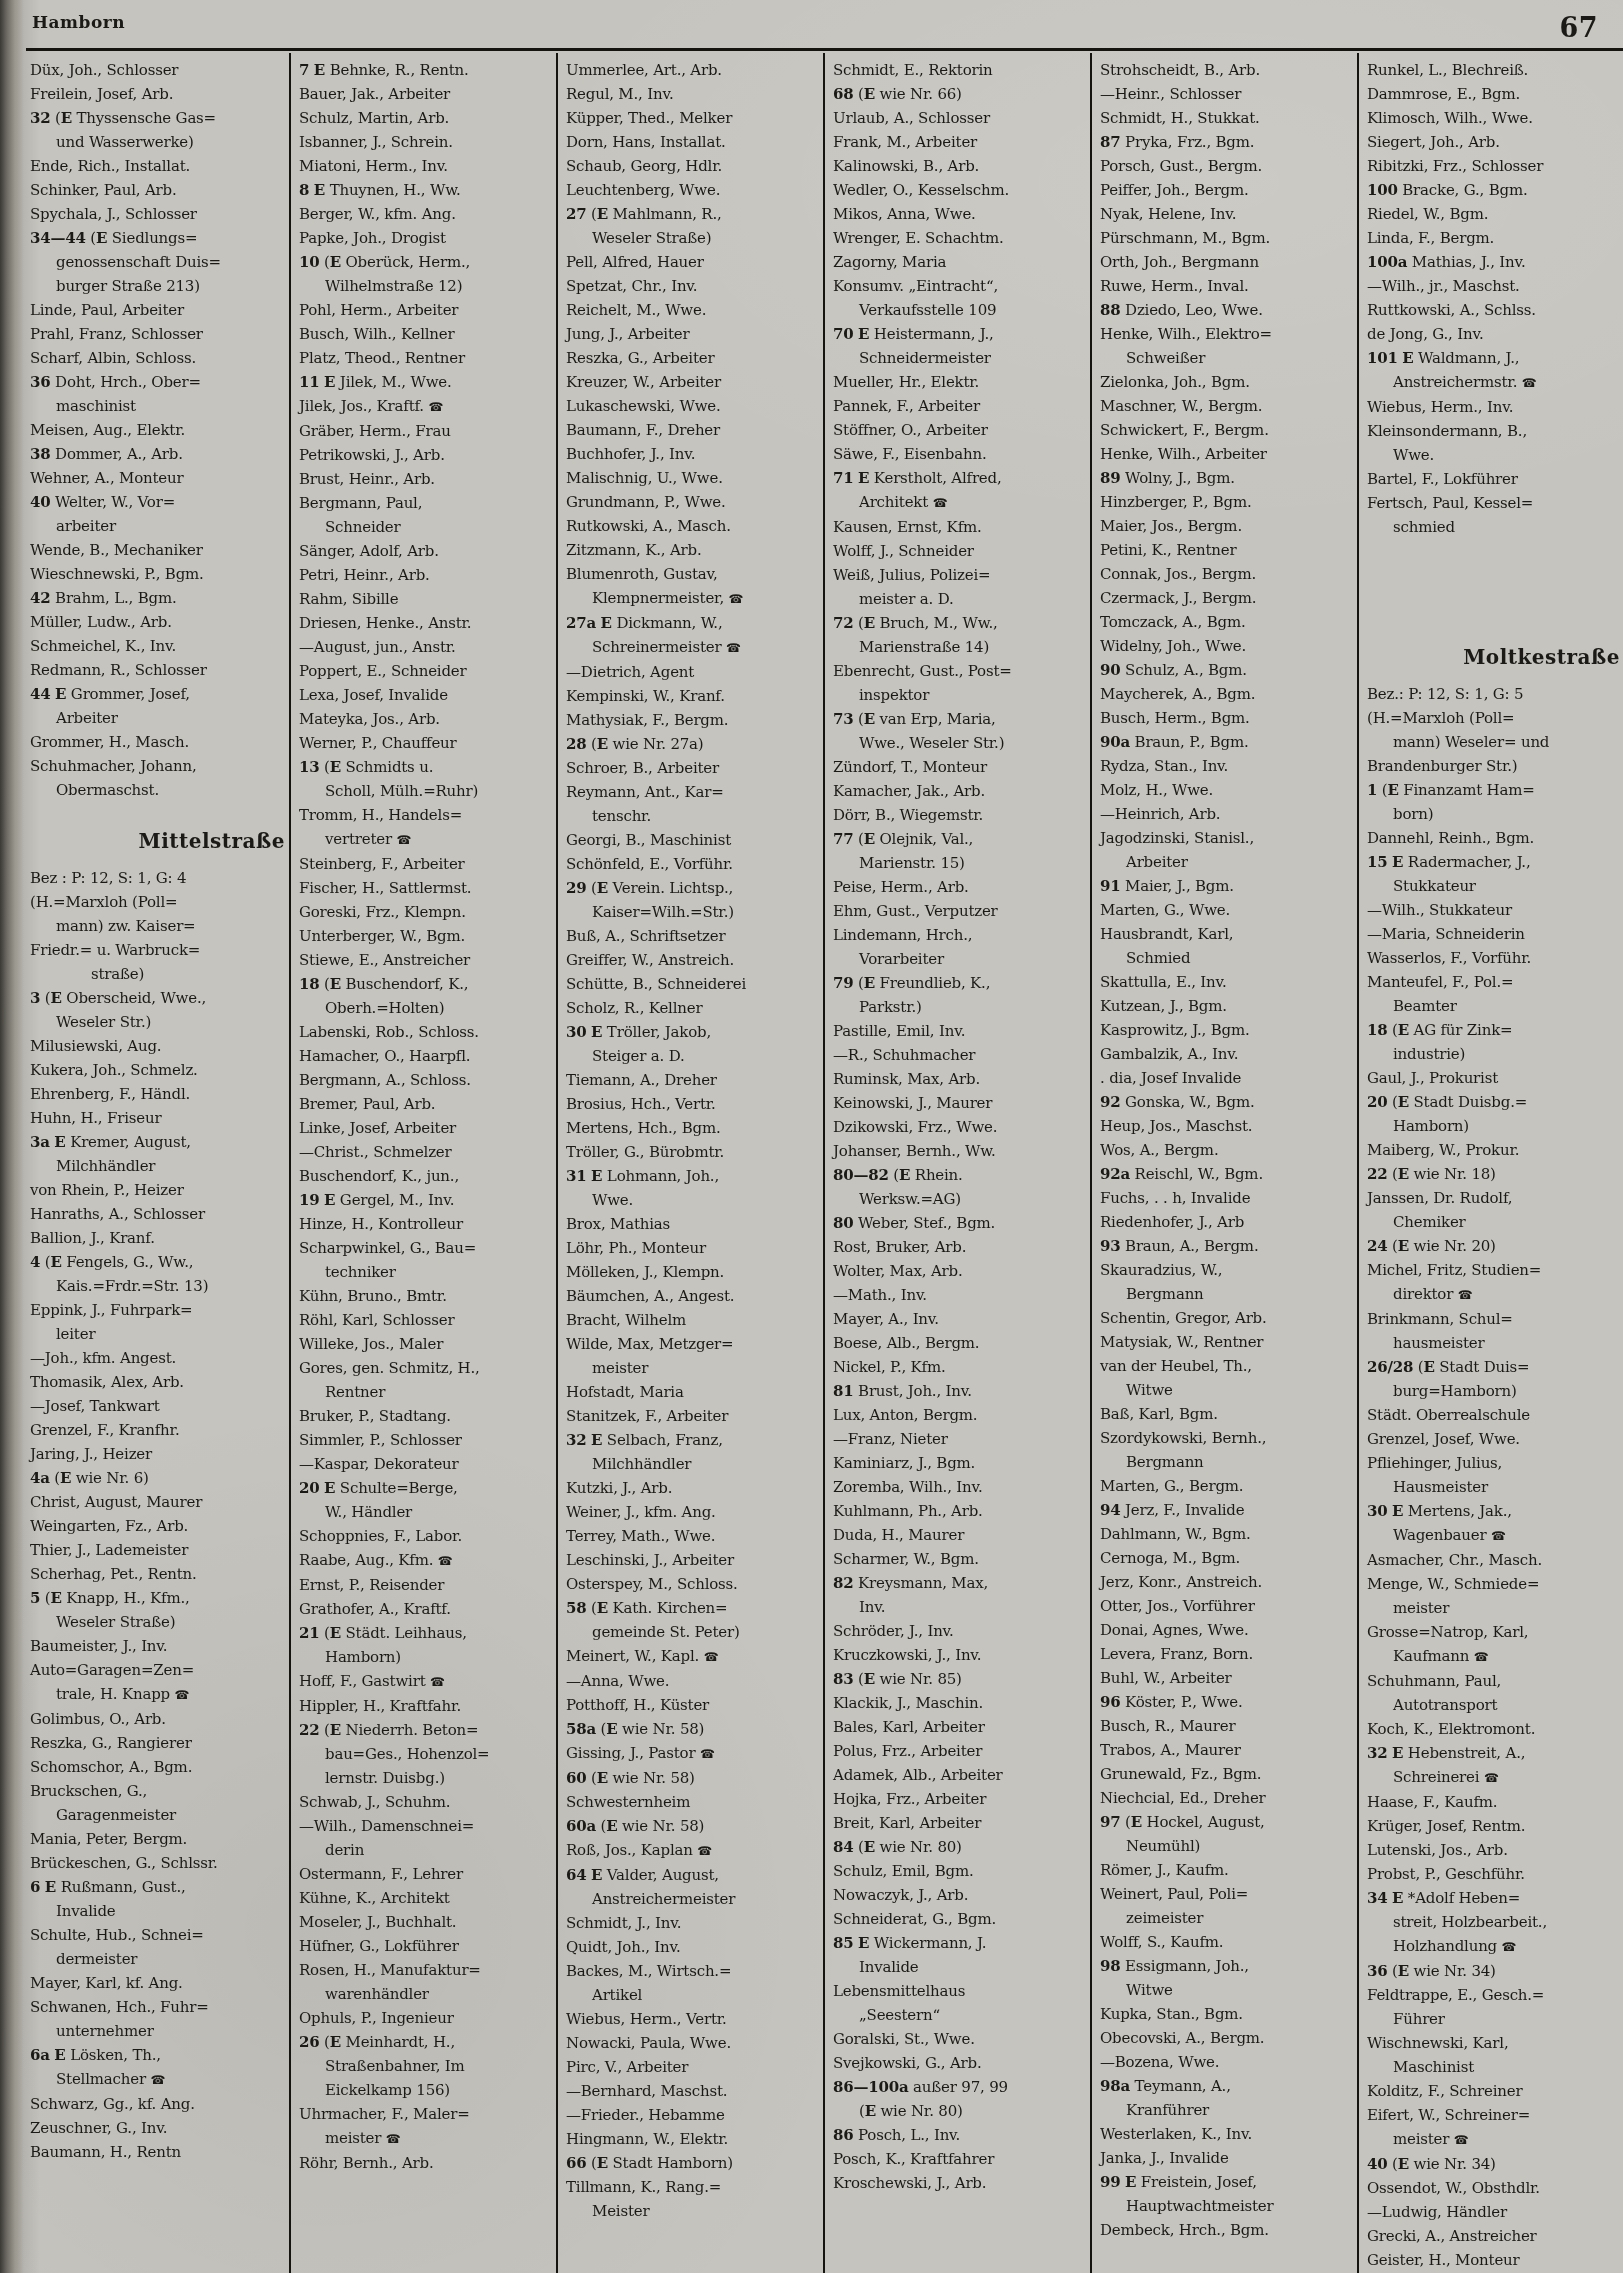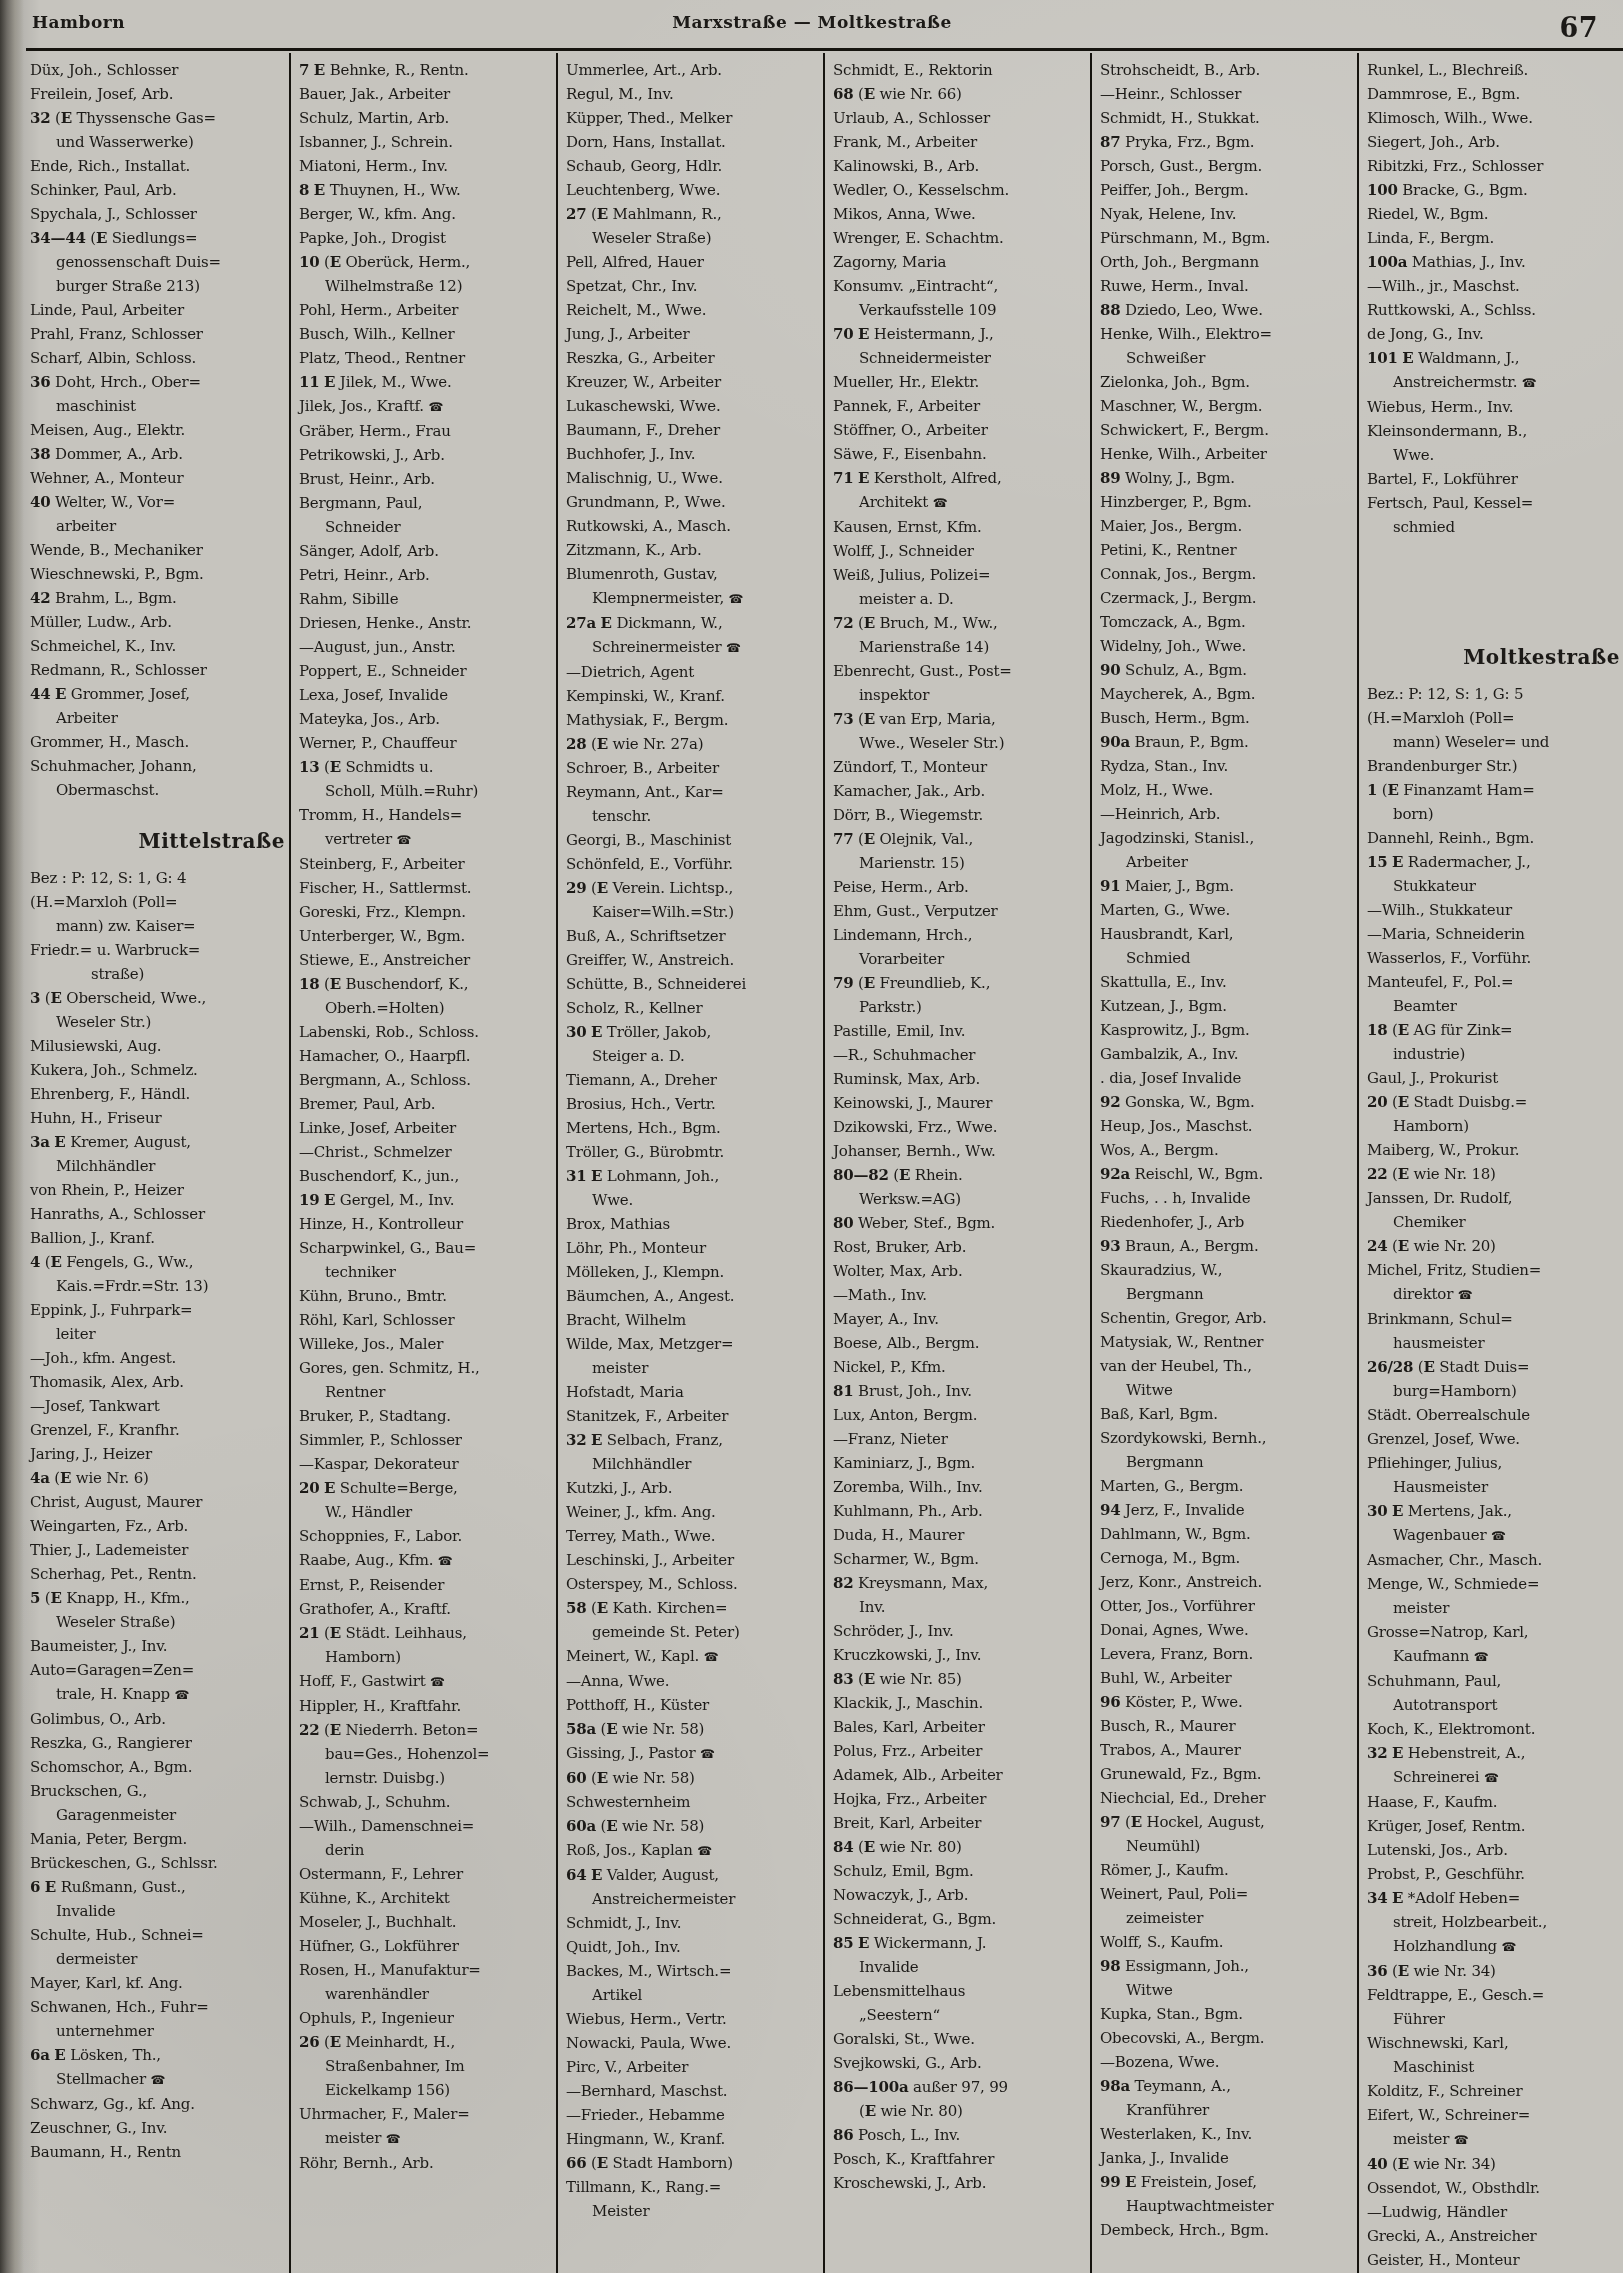--- a/index.html
+++ b/index.html
@@ -49,21 +49,20 @@
   }
   .g{height:79px;}
   .ph{font-size:12px;letter-spacing:0;}
 </style>
 </head>
 <body style="background: rgb(198, 196, 190); color: rgb(28, 26, 23);">
 
 <div id="paper">
   <div id="spine"></div>
   <div class="hdr hdr-left">Hamborn</div>
-  <div class="hdr hdr-center">Marxstraße — Moltkestraße</div>
   <div class="hdr hdr-right">67</div>
   <div id="rule"></div>
   <div id="columns">
       <div class="col">
         <div class="line">Düx, Joh., Schlosser</div>
         <div class="line">Freilein, Josef, Arb.</div>
         <div class="line"><b>32</b> (<b>E</b> Thyssensche Gas=</div>
         <div class="line c">und Wasserwerke)</div>
         <div class="line">Ende, Rich., Installat.</div>
         <div class="line">Schinker, Paul, Arb.</div>
@@ -318,21 +317,21 @@
         <div class="line c">Anstreichermeister</div>
         <div class="line">Schmidt, J., Inv.</div>
         <div class="line">Quidt, Joh., Inv.</div>
         <div class="line">Backes, M., Wirtsch.=</div>
         <div class="line c">Artikel</div>
         <div class="line">Wiebus, Herm., Vertr.</div>
         <div class="line">Nowacki, Paula, Wwe.</div>
         <div class="line">Pirc, V., Arbeiter</div>
         <div class="line">—Bernhard, Maschst.</div>
         <div class="line">—Frieder., Hebamme</div>
-        <div class="line">Hingmann, W., Kranf.</div>
+        <div class="line">Hingmann, W., Elektr.</div>
         <div class="line"><b>66</b> (<b>E</b> Stadt Hamborn)</div>
         <div class="line">Tillmann, K., Rang.=</div>
         <div class="line c">Meister</div>
       </div>
       <div class="col">
         <div class="line">Schmidt, E., Rektorin</div>
         <div class="line"><b>68</b> (<b>E</b> wie Nr. 66)</div>
         <div class="line">Urlaub, A., Schlosser</div>
         <div class="line">Frank, M., Arbeiter</div>
         <div class="line">Kalinowski, B., Arb.</div>

